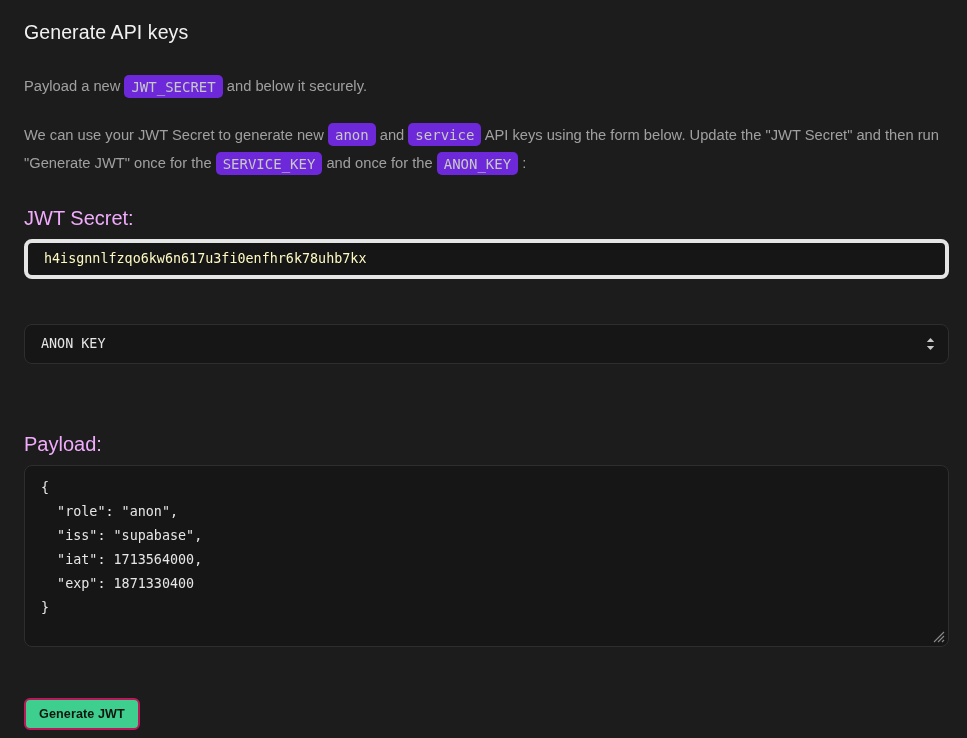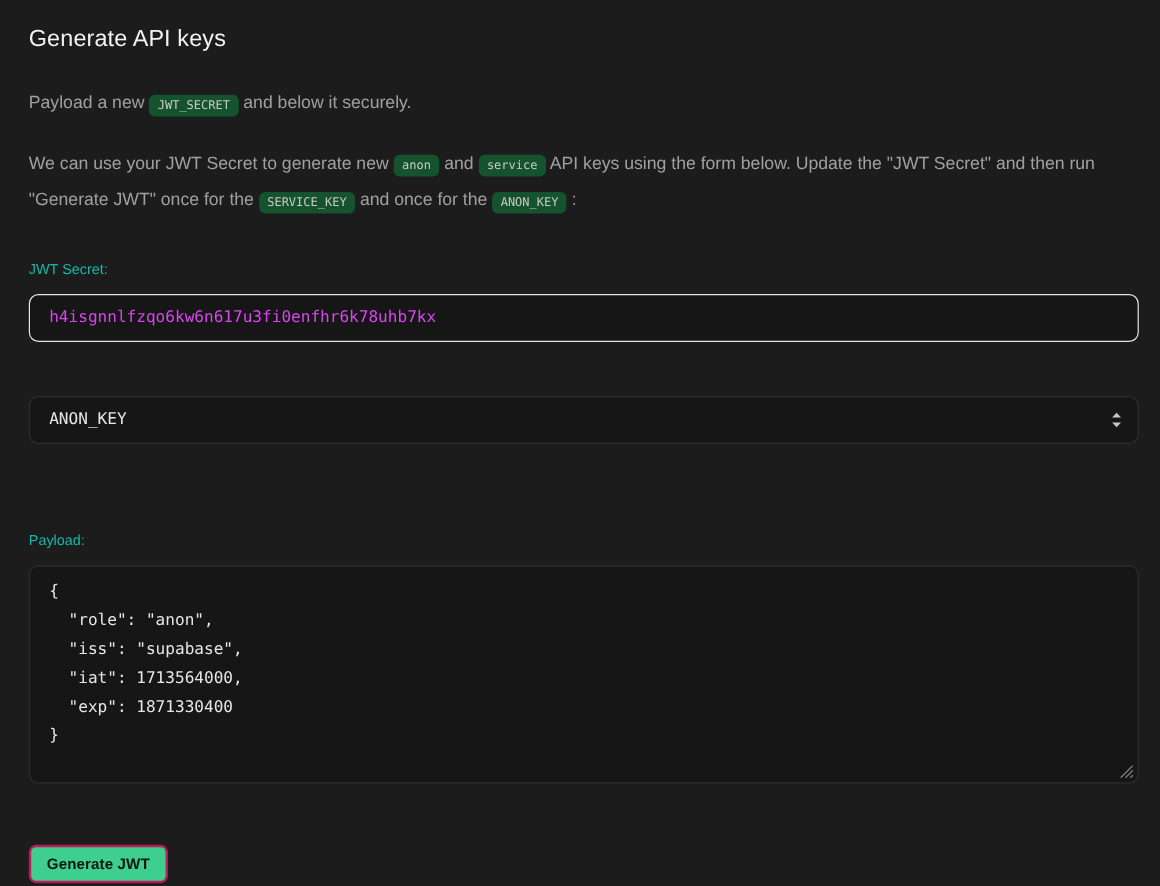--- a/index.html
+++ b/index.html
@@ -35,46 +35,46 @@
     font-size: 14.7px;
     color: #a0a0a0;
     line-height: 28.5px;
     margin: 0;
     max-width: 930px;
   }
   .para.first { margin-top: 26px; }
   .para.second { margin-top: 20px; }
   code.chip {
     font-family: "DejaVu Sans Mono", "Liberation Mono", monospace;
-    font-size: 10px;
-    background: #14532d;
+    font-size: 14px;
+    background: #6d28d9;
     color: #c8c8c8;
     border-radius: 5px;
     padding: 3.5px 7px;
     white-space: nowrap;
   }
   .field-label {
-    font-size: 12px;
-    color: #14b8a6;
+    font-size: 20px;
+    color: #f0abfc;
     line-height: 20px;
   }
   .field-block { margin-top: 0; }
   .jwt-secret-block { margin-top: 30px; }
   .preconf-block { margin-top: 45px; }
   .payload-block { margin-top: 70px; }
 
   .text-input {
     display: block;
     width: 925px;
     height: 40px;
     margin-top: 11px;
     background: #161616;
-    border: 1px solid #e5e5e5;
+    border: 4px solid #e5e5e5;
     border-radius: 8px;
-    color: #d946ef;
+    color: #fef9c3;
     font-family: "DejaVu Sans Mono", "Liberation Mono", monospace;
     font-size: 13.4px;
     padding: 0 16px;
     outline: none;
   }
   .select-wrap {
     position: relative;
     width: 925px;
     margin-top: 11px;
   }

